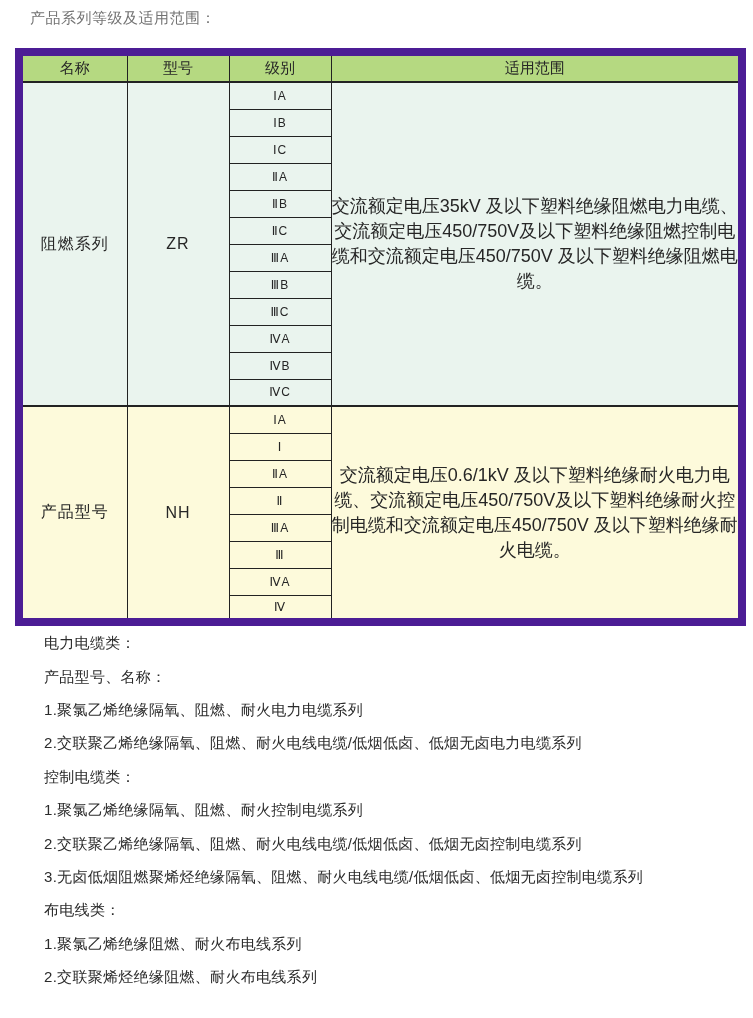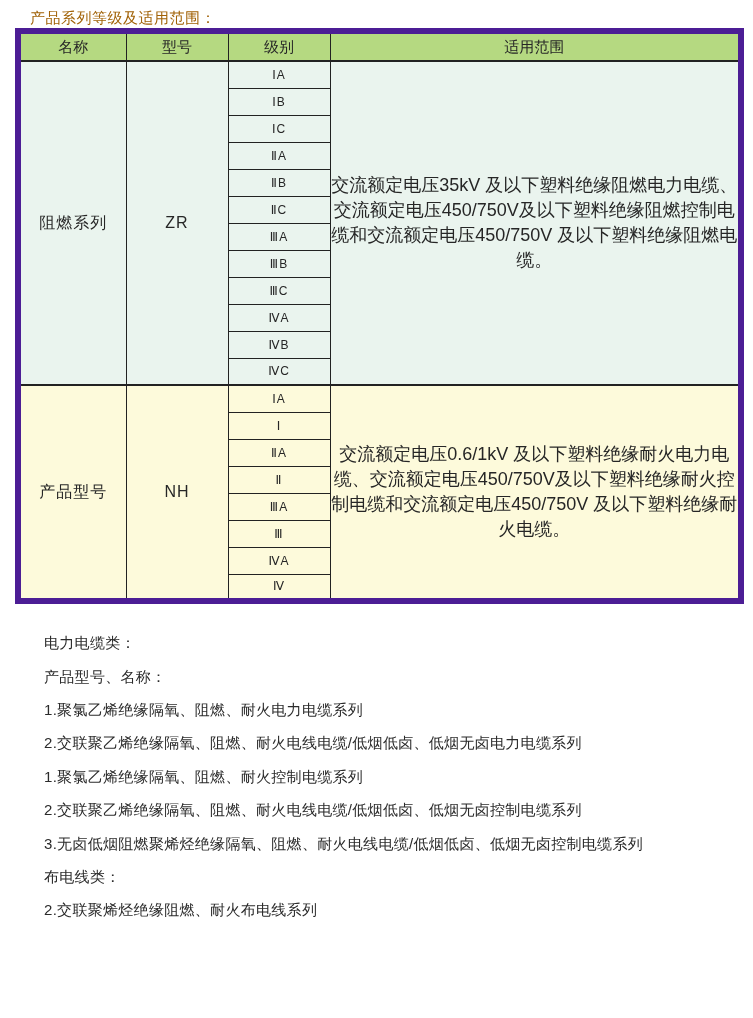--- a/index.html
+++ b/index.html
@@ -9,29 +9,29 @@
     font-family: "Liberation Sans", "DejaVu Sans", sans-serif;
     color: #262626;
     overflow: hidden;
     position: relative;
   }
   .page-title {
     position: absolute;
     left: 30px; top: 9px;
     font-size: 15px;
     letter-spacing: 0.5px;
-    color: #a16207;
+    color: #737373;
   }
   table.series-table {
     position: absolute;
-    left: 15px; top: 28px;
+    left: 15px; top: 48px;
     width: 723px;
     border-collapse: collapse;
     table-layout: fixed;
-    border: 6px solid #4c1d95;
+    border: 8px solid #4c1d95;
     font-size: 15px;
   }
   table.series-table th, table.series-table td {
     border: 1px solid #222222;
     text-align: center;
     vertical-align: middle;
     padding: 0;
   }
   table.series-table thead th {
     background: #b5d981;
@@ -157,19 +157,21 @@
   </tbody>
 </table>
 
 <div class="bottom-section">
   <p>电力电缆类：</p>
 
   <p>产品型号、名称：</p>
   <p>1.聚氯乙烯绝缘隔氧、阻燃、耐火电力电缆系列</p>
   <p>2.交联聚乙烯绝缘隔氧、阻燃、耐火电线电缆/低烟低卤、低烟无卤电力电缆系列</p>
 
+  <p>控制电缆类：</p>
   <p>1.聚氯乙烯绝缘隔氧、阻燃、耐火控制电缆系列</p>
   <p>2.交联聚乙烯绝缘隔氧、阻燃、耐火电线电缆/低烟低卤、低烟无卤控制电缆系列</p>
   <p>3.无卤低烟阻燃聚烯烃绝缘隔氧、阻燃、耐火电线电缆/低烟低卤、低烟无卤控制电缆系列</p>
 
   <p>布电线类：</p>
+  <p>1.聚氯乙烯绝缘阻燃、耐火布电线系列</p>
   <p>2.交联聚烯烃绝缘阻燃、耐火布电线系列</p>
 </div>
 
 </body></html>

